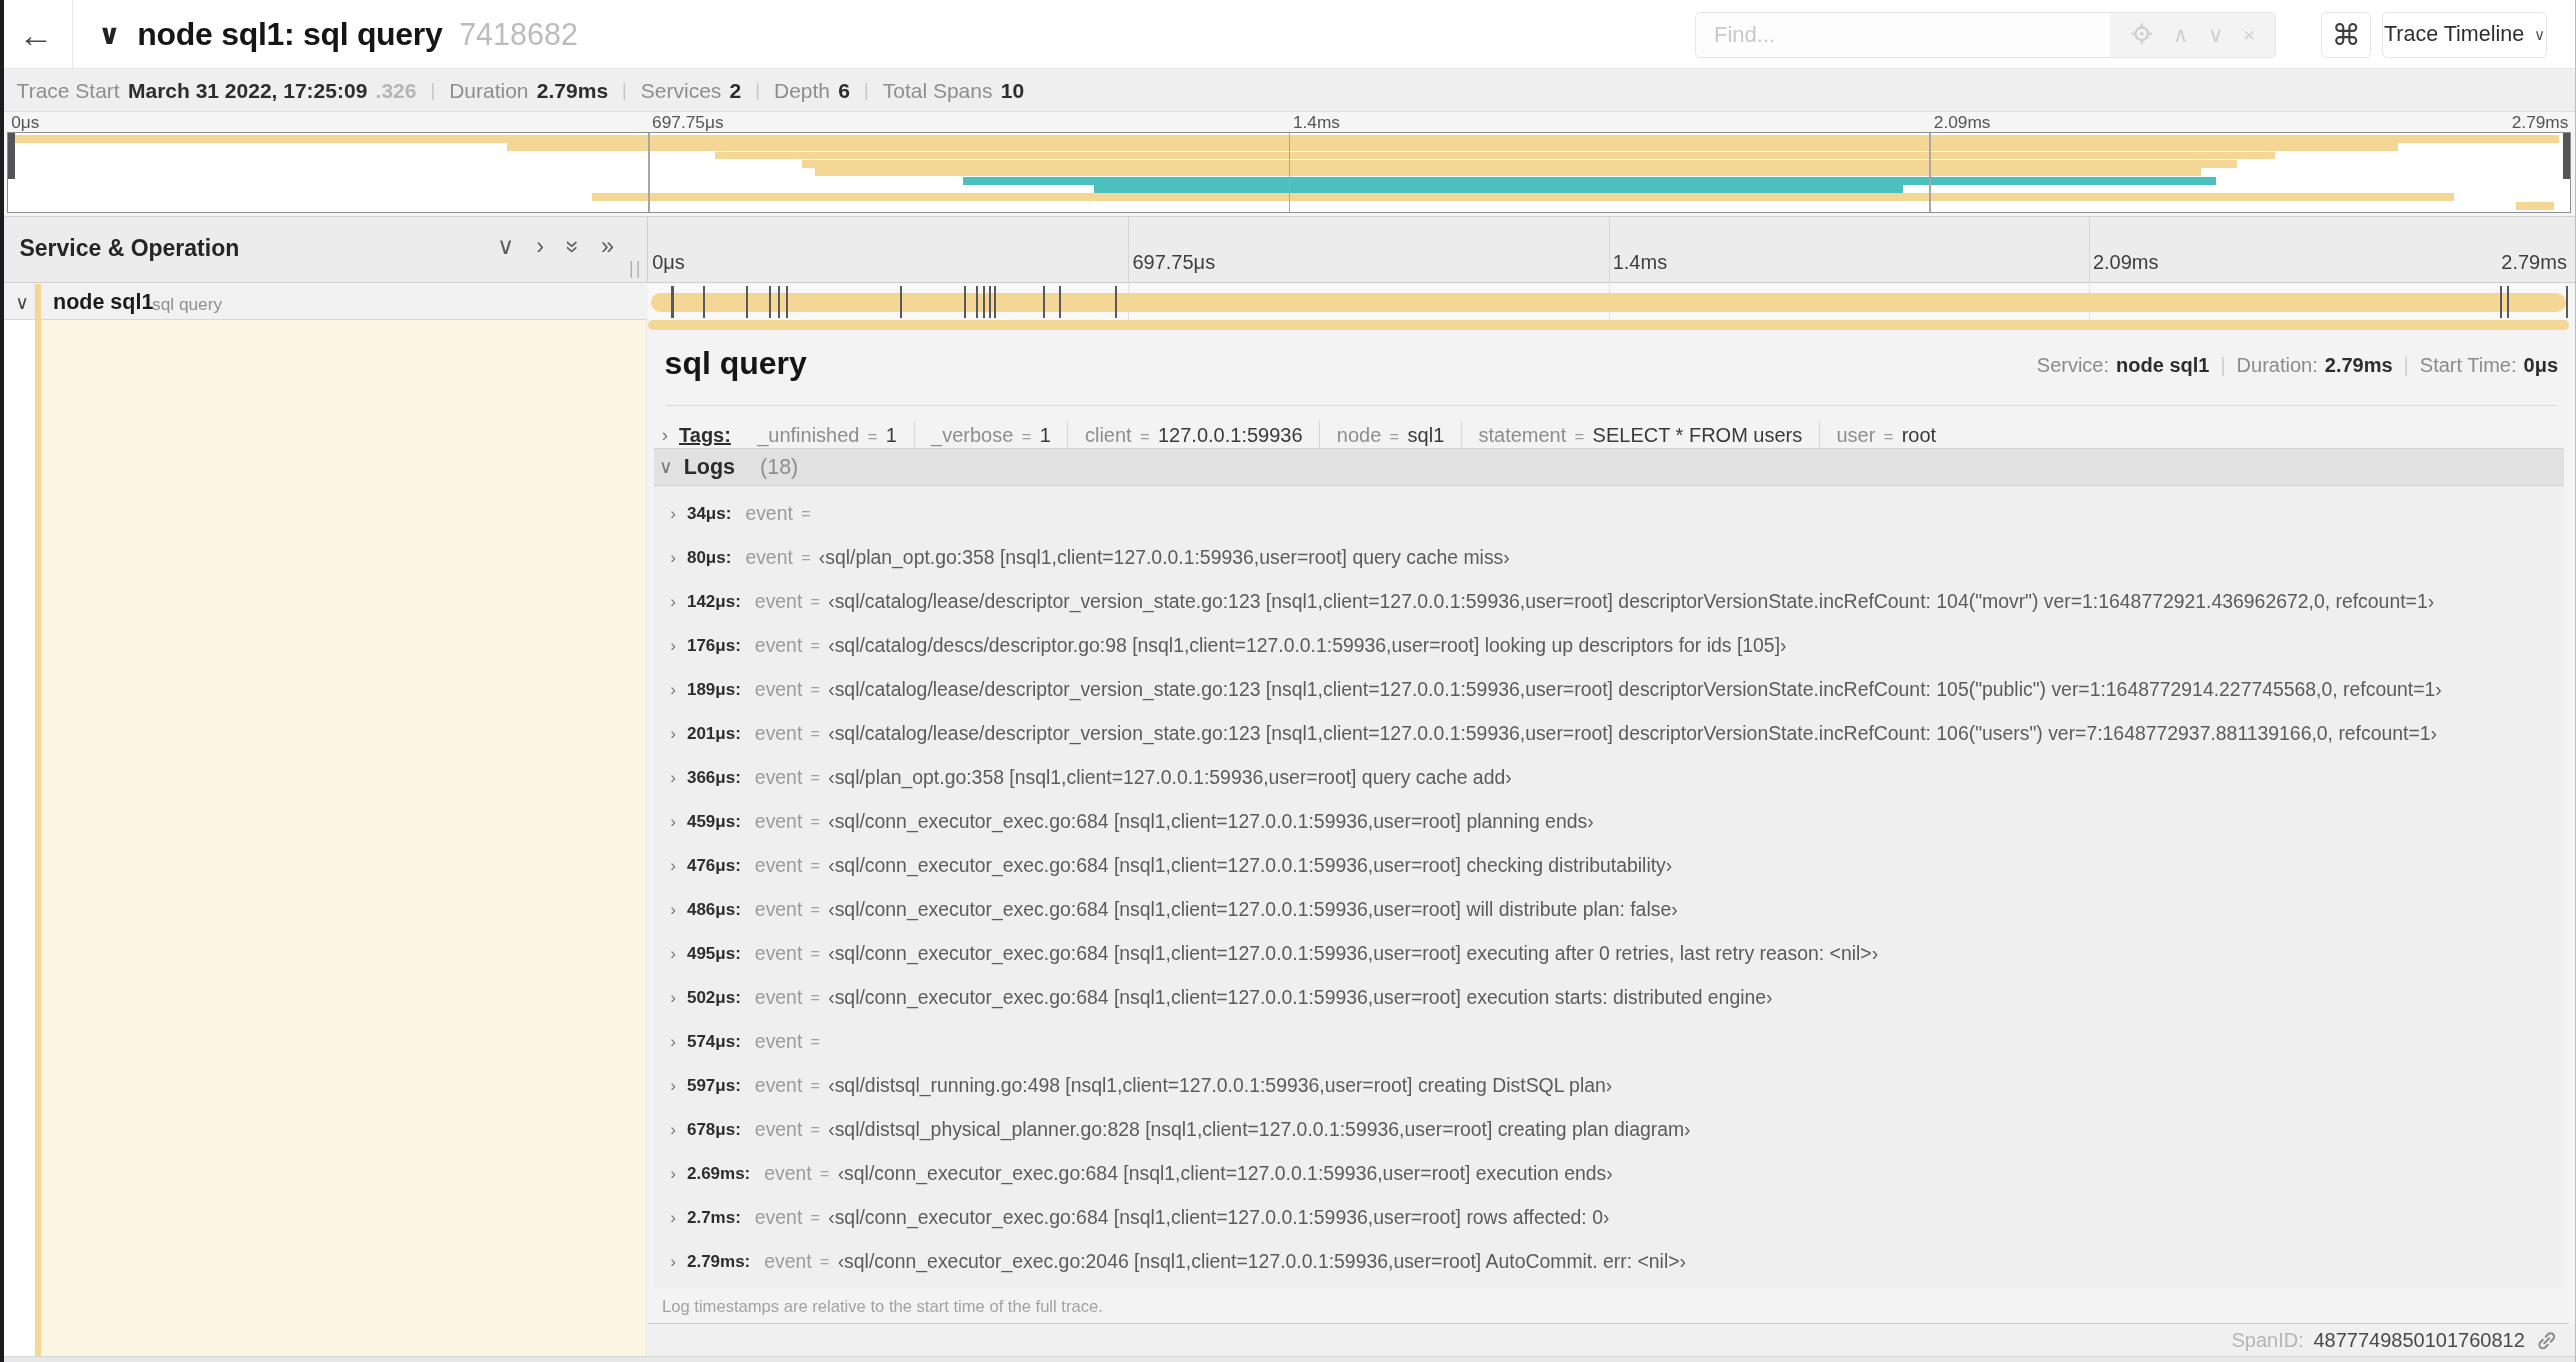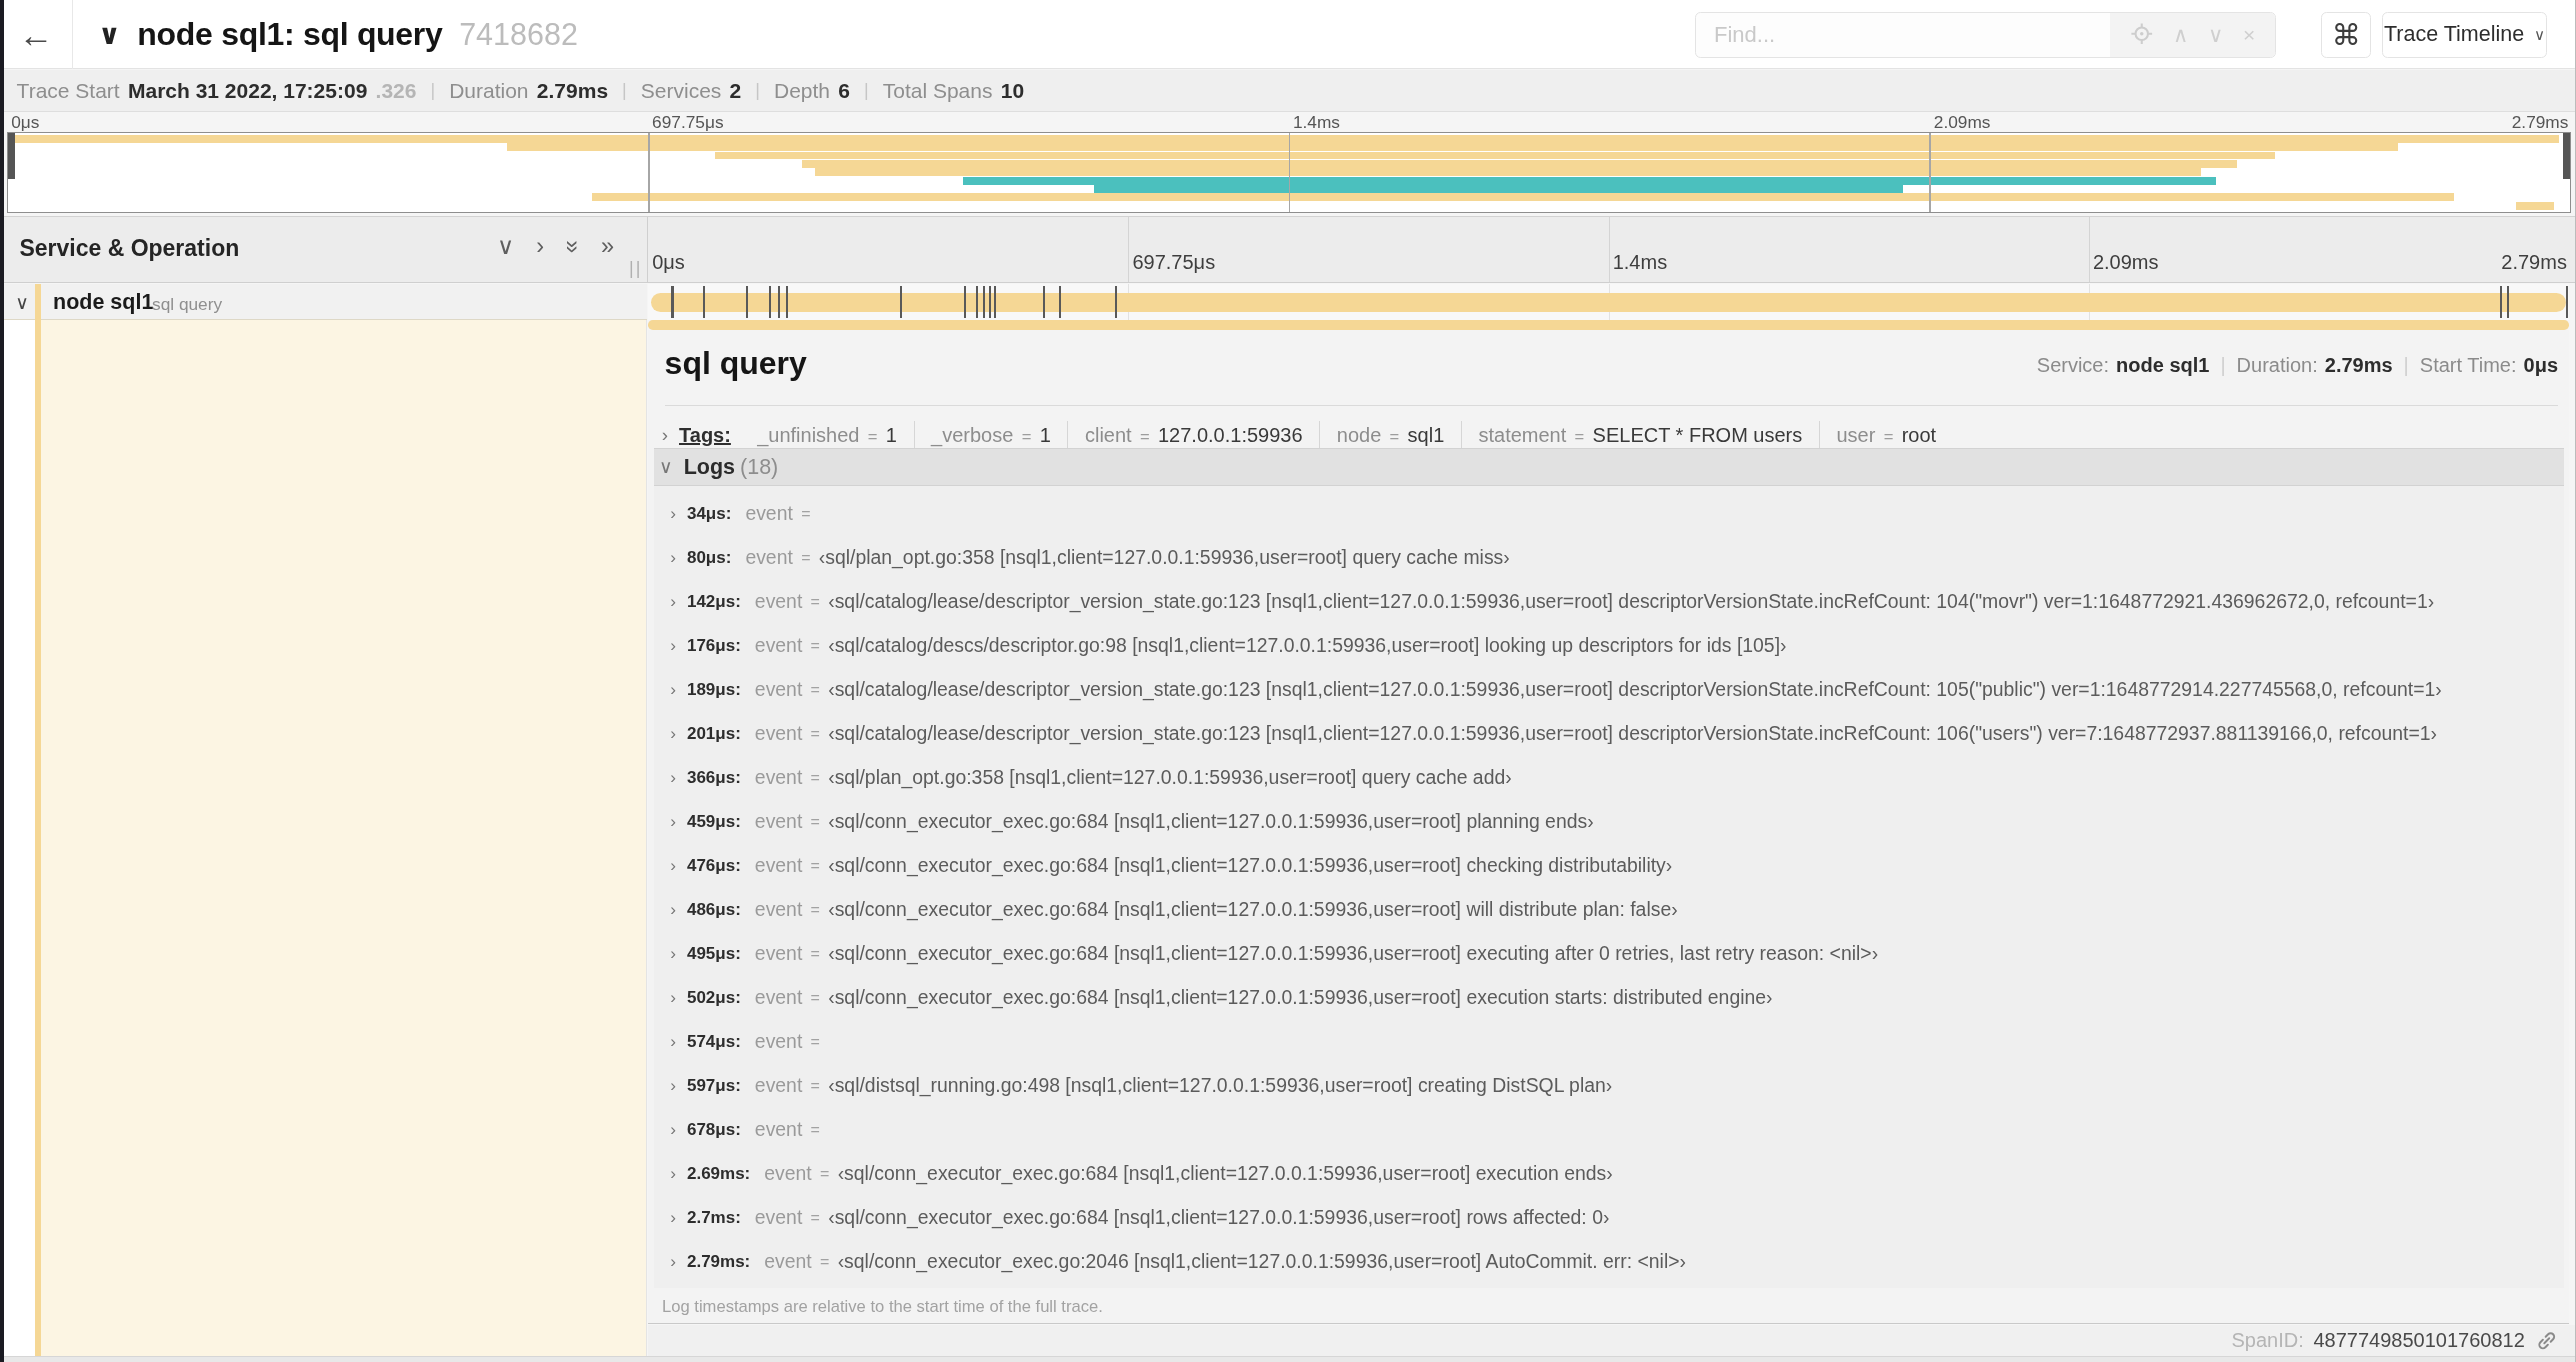--- a/index.html
+++ b/index.html
@@ -87,21 +87,21 @@
   .detail-divider { position:absolute; left:16.6px; right:11px; top:75px; height:1.4px; background:#dadada; }
   .tags-row { position:absolute; left:8.3px; right:11px; top:87px; height:37px; display:flex; align-items:center; font-size:20px; cursor:pointer; }
   .sec-chevron { color:#777; font-size:18.7px; margin:0 11px 0 5.5px; line-height:1; }
   .tags-label { font-weight:700; color:#2e2e2e; margin-right:9.7px;text-decoration:underline; }
   .tag-item { padding:2.8px 16.6px; border-right:0.7px solid #d6d6d6; display:flex; gap:8.3px; align-items:baseline; white-space:nowrap; }
   .tag-item:last-child { border-right:none; }
   .tag-key { color:#8d8d8d; }
   .tag-eq { color:#9d9d9d; font-size:16.6px; }
   .tag-val { color:#393939; }
   .logs-header { position:absolute; left:5.5px; right:5.5px; top:118px; height:38px; background:#e1e1e1; border-top:0.7px solid #d2d2d2; border-bottom:0.7px solid #d2d2d2; display:flex; align-items:center; font-size:21.5px; cursor:pointer; }
-  .logs-title { font-weight:700; color:#2b2b2b; margin-right:5px; }
+  .logs-title { font-weight:700; color:#2b2b2b; margin-right:25px; }
   .logs-count { color:#8d8d8d; }
   .logs-body { position:absolute; left:5.5px; right:5.5px; top:156px; height:802px; background:#efefef; padding-top:5.5px; }
   .log-row { height:44px; display:flex; align-items:center; padding-left:12.5px; white-space:nowrap; overflow:hidden; cursor:pointer; }
   .log-row .sec-chevron { font-size:17.3px; margin:0 11px 0 4.2px; }
   .log-time { font-weight:700; color:#2d2d2d; font-size:17px; margin-right:14px; }
   .log-field { color:#9a9a9a; font-size:19.4px; margin-right:8.3px; }
   .log-eq { color:#a2a2a2; font-size:16px; margin-right:8.3px; }
   .log-val { color:#5b5b5b; font-size:19.4px; }
   .logs-note { position:absolute; left:14px; top:967px; font-size:16.6px; color:#a2a2a2; }
 
@@ -417,20 +417,21 @@
         <span class="log-time">597μs:</span>
         <span class="log-field">event</span>
         <span class="log-eq">=</span>
         <span class="log-val">‹sql/distsql_running.go:498 [nsql1,client=127.0.0.1:59936,user=root] creating DistSQL plan›</span>
       </div>
       <div class="log-row">
         <span class="sec-chevron">›</span>
         <span class="log-time">678μs:</span>
         <span class="log-field">event</span>
         <span class="log-eq">=</span>
+        <span class="log-val">‹sql/distsql_physical_planner.go:828 [nsql1,client=127.0.0.1:59936,user=root] creating plan diagram›</span>
       </div>
       <div class="log-row">
         <span class="sec-chevron">›</span>
         <span class="log-time">2.69ms:</span>
         <span class="log-field">event</span>
         <span class="log-eq">=</span>
         <span class="log-val">‹sql/conn_executor_exec.go:684 [nsql1,client=127.0.0.1:59936,user=root] execution ends›</span>
       </div>
       <div class="log-row">
         <span class="sec-chevron">›</span>

